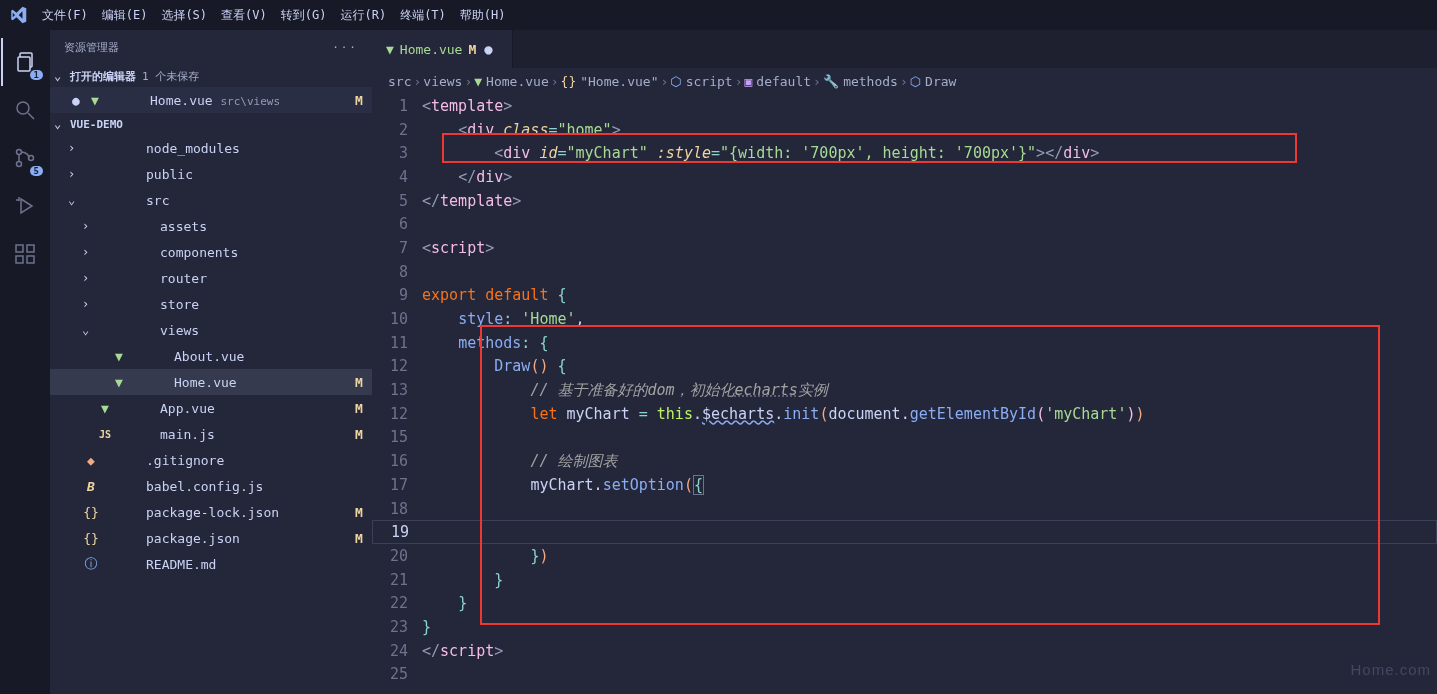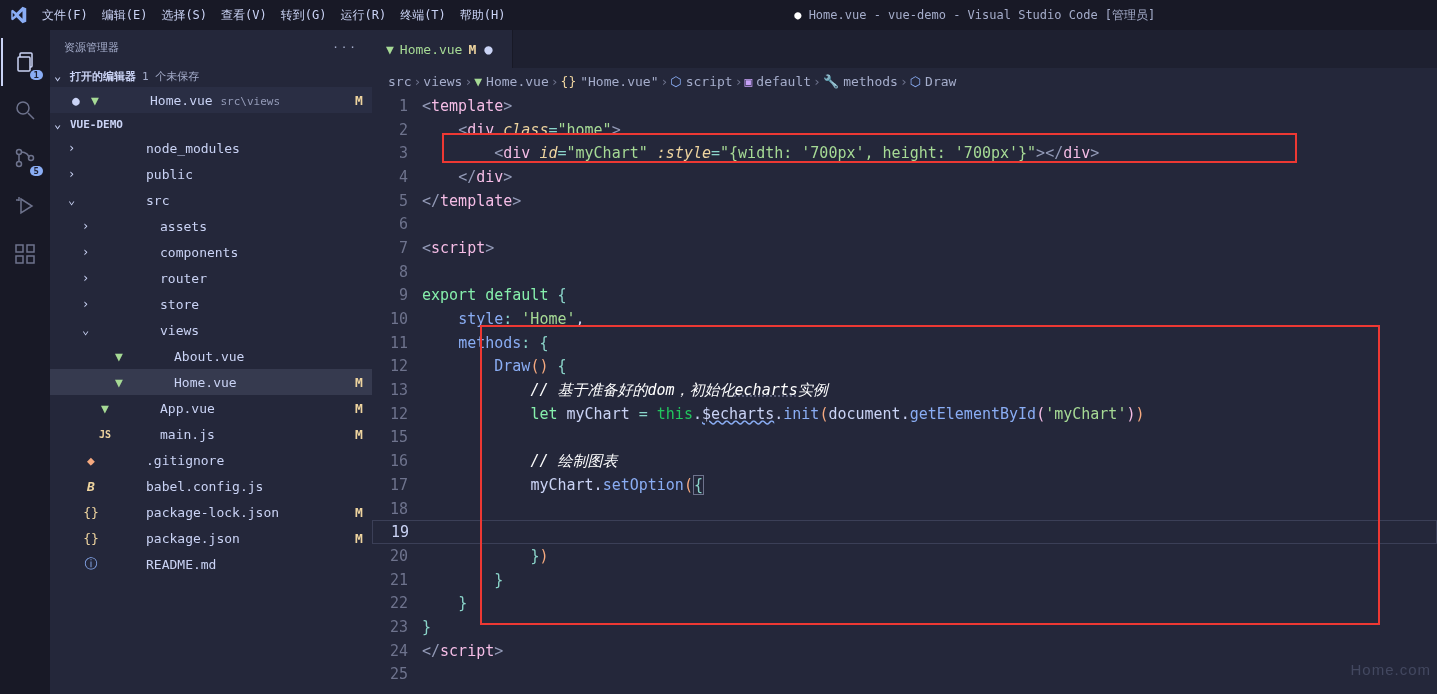--- a/index.html
+++ b/index.html
@@ -51,27 +51,27 @@
 .code { font-family: Consolas, monospace; font-size: 15px; position: relative; }
 .line { display: flex; height: 23.7px; align-items: center; }
 .gutter { width: 50px; text-align: right; padding-right: 14px; color: #6e738d; }
 .gutter.active { color: #cad3f5; }
 .code-text { white-space: pre; }
 .c-tag { color: #f5bde6; }
 .c-punct { color: #939ab7; }
 .c-attr { color: #eed49f; font-style: italic; }
 .c-str { color: #a6da95; }
 .c-ident { color: #f5a97f; }
-.c-keyword { color: #86efac; }
+.c-keyword { color: #f97316; }
 .c-name { color: #8bd5ca; }
 .c-prop { color: #8aadf4; }
 .c-func { color: #8aadf4; }
-.c-this { color: #22c55e; }
+.c-this { color: #bef264; }
 .c-white { color: #cad3f5; }
-.c-comment { color: #ffffff; font-style: italic; }
+.c-comment { color: #a3a3a3; font-style: italic; }
 .wave { text-decoration: underline wavy #8aadf4; }
 .red-box { position: absolute; border: 2px solid #ed3833; pointer-events: none; }
 .watermark { position: absolute; right: 6px; bottom: 16px; color: #434860; font-size: 15px; letter-spacing: 1px; font-family: Arial; }
 .cursor-line { border: 1px solid #3b3f57; }
 .squig { text-decoration: underline dotted #6e738d; }
 </style>
 </head>
 <body>
 
 <div class="titlebar">
@@ -83,21 +83,20 @@
   <div class="menus">
     <span class="menu-item">文件(F)</span>
     <span class="menu-item">编辑(E)</span>
     <span class="menu-item">选择(S)</span>
     <span class="menu-item">查看(V)</span>
     <span class="menu-item">转到(G)</span>
     <span class="menu-item">运行(R)</span>
     <span class="menu-item">终端(T)</span>
     <span class="menu-item">帮助(H)</span>
   </div>
-  <div class="title"><span class="dot">● </span><span>Home.vue - vue-demo - Visual Studio Code [管理员]</span></div>
 </div>
 
 <div class="main">
   <div class="activitybar">
     <div class="ab-item active">
       <svg viewBox="0 0 24 24" fill="none" stroke="currentColor" stroke-width="1.5">
           <rect x="6" y="3" width="12" height="14" rx="1"></rect>
           <rect x="4" y="7" width="12" height="14" rx="1" fill="#181926"></rect>
         </svg>
       <span class="badge">1</span>

